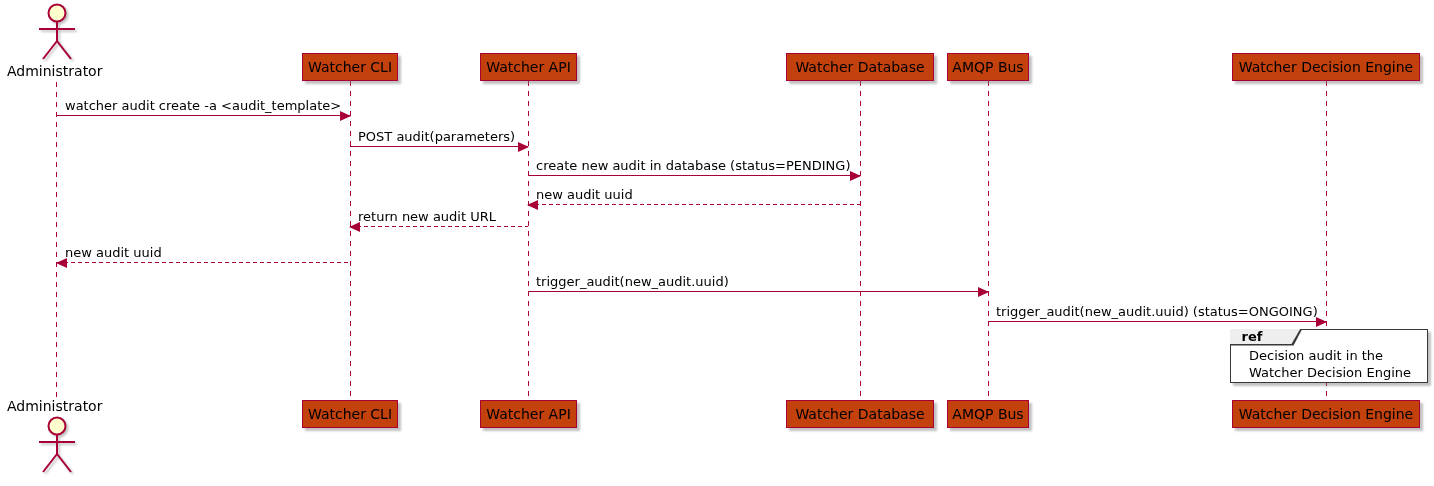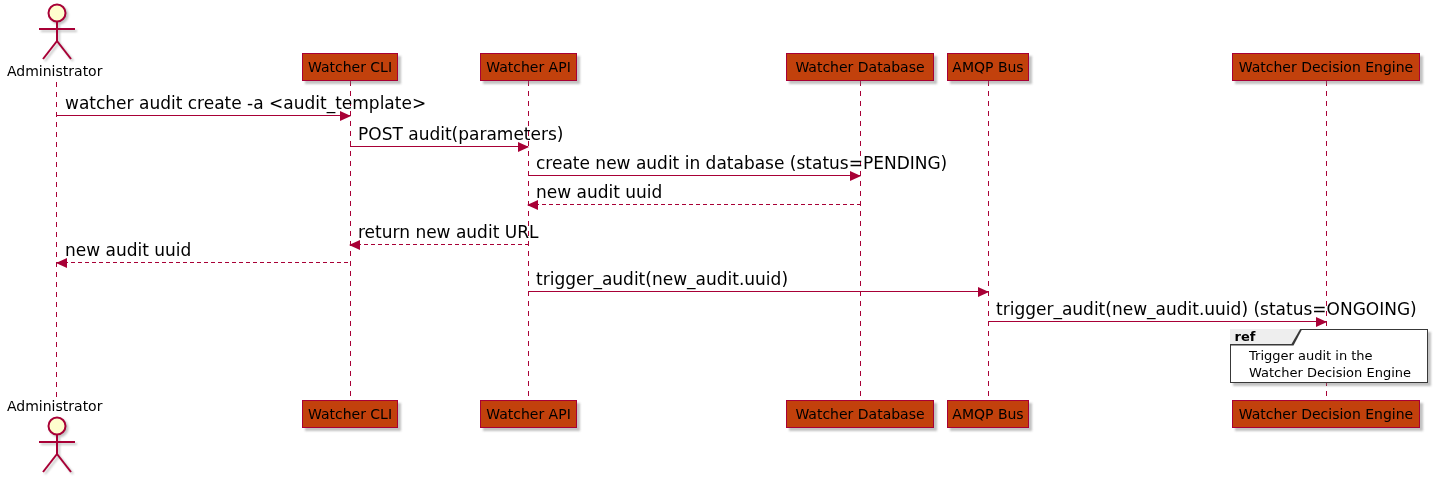--- a/index.html
+++ b/index.html
@@ -21,21 +21,21 @@
     font-size:14px;white-space:nowrap;
   }
   
   .actor-label{
     position:absolute;z-index:3;font-size:14px;text-align:left;white-space:nowrap;
   }
   .actor-fig{position:absolute;z-index:3;filter:drop-shadow(2.5px 2.5px 1px rgba(120,120,120,0.45));}
   
   .msg{position:absolute;height:17px;z-index:2;}
   .msg .lbl{
-    position:absolute;left:8px;bottom:3px;font-size:17px;white-space:nowrap;
+    position:absolute;left:8px;bottom:3px;font-size:13px;white-space:nowrap;
   }
   .msg .line{position:absolute;left:0;right:0;bottom:0;height:1px;}
   .msg.solid .line{background:#A80036;}
   .msg.dashed .line{background:repeating-linear-gradient(to right,#A80036 0 4px,transparent 4px 7px);}
   .msg .head{position:absolute;width:0;height:0;bottom:-5px;}
   .msg.dir-right .head{
     right:-1px;border-left:11px solid #A80036;
     border-top:5px solid transparent;border-bottom:5px solid transparent;
   }
   .msg.dir-left .head{
@@ -48,21 +48,21 @@
     background:#ffffff;border:1.5px solid #383838;z-index:4;
     box-shadow:3px 3px 2px rgba(120,120,120,0.45);
   }
   .ref-tab{
     position:absolute;top:-1.5px;left:-1.5px;width:73px;height:17px;background:#383838;
     clip-path:polygon(0 0,100% 0,calc(100% - 9px) 100%,0 100%);
   }
   .ref-tab-inner{
     position:absolute;top:0;left:0;width:71px;height:15.5px;background:#EEEEEE;
     clip-path:polygon(0 0,100% 0,calc(100% - 9px) 100%,0 100%);
-    font-size:13px;font-weight:bold;line-height:15px;padding-left:5px;box-sizing:border-box;
+    font-size:13px;font-weight:bold;line-height:15px;padding-left:12px;box-sizing:border-box;
   }
   .ref-body{position:absolute;left:18px;top:17px;font-size:13px;line-height:17px;white-space:nowrap;}
 </style>
 </head>
 <body>
 
 <div class="diagram">
 
   <div class="lifeline" style="left:56px;top:82px;height:316px"></div>
   <div class="lifeline" style="left:350px;top:81px;height:319px"></div>
@@ -118,21 +118,21 @@
     <span class="line"></span>
     <span class="head"></span>
   </div>
 
   <div class="msg dashed dir-left" style="left:528px;top:188px;width:332px">
     <span class="lbl">new audit uuid</span>
     <span class="line"></span>
     <span class="head"></span>
   </div>
 
-  <div class="msg dashed dir-left" style="left:350px;top:228px;width:178px">
+  <div class="msg dashed dir-left" style="left:350px;top:210px;width:178px">
     <span class="lbl">return new audit URL</span>
     <span class="line"></span>
     <span class="head"></span>
   </div>
 
   <div class="msg dashed dir-left" style="left:57px;top:246px;width:293px">
     <span class="lbl">new audit uuid</span>
     <span class="line"></span>
     <span class="head"></span>
   </div>
@@ -147,18 +147,18 @@
     <span class="lbl">trigger_audit(new_audit.uuid) (status=ONGOING)</span>
     <span class="line"></span>
     <span class="head"></span>
   </div>
 
   <div class="refbox">
     <div class="ref-tab">
       <div class="ref-tab-inner">ref</div>
     </div>
     <div class="ref-body">
-      <div>Trigger audit in the</div>
+      <div>Decision audit in the</div>
       <div>Watcher Decision Engine</div>
     </div>
   </div>
 
 </div>
 
 </body></html>

